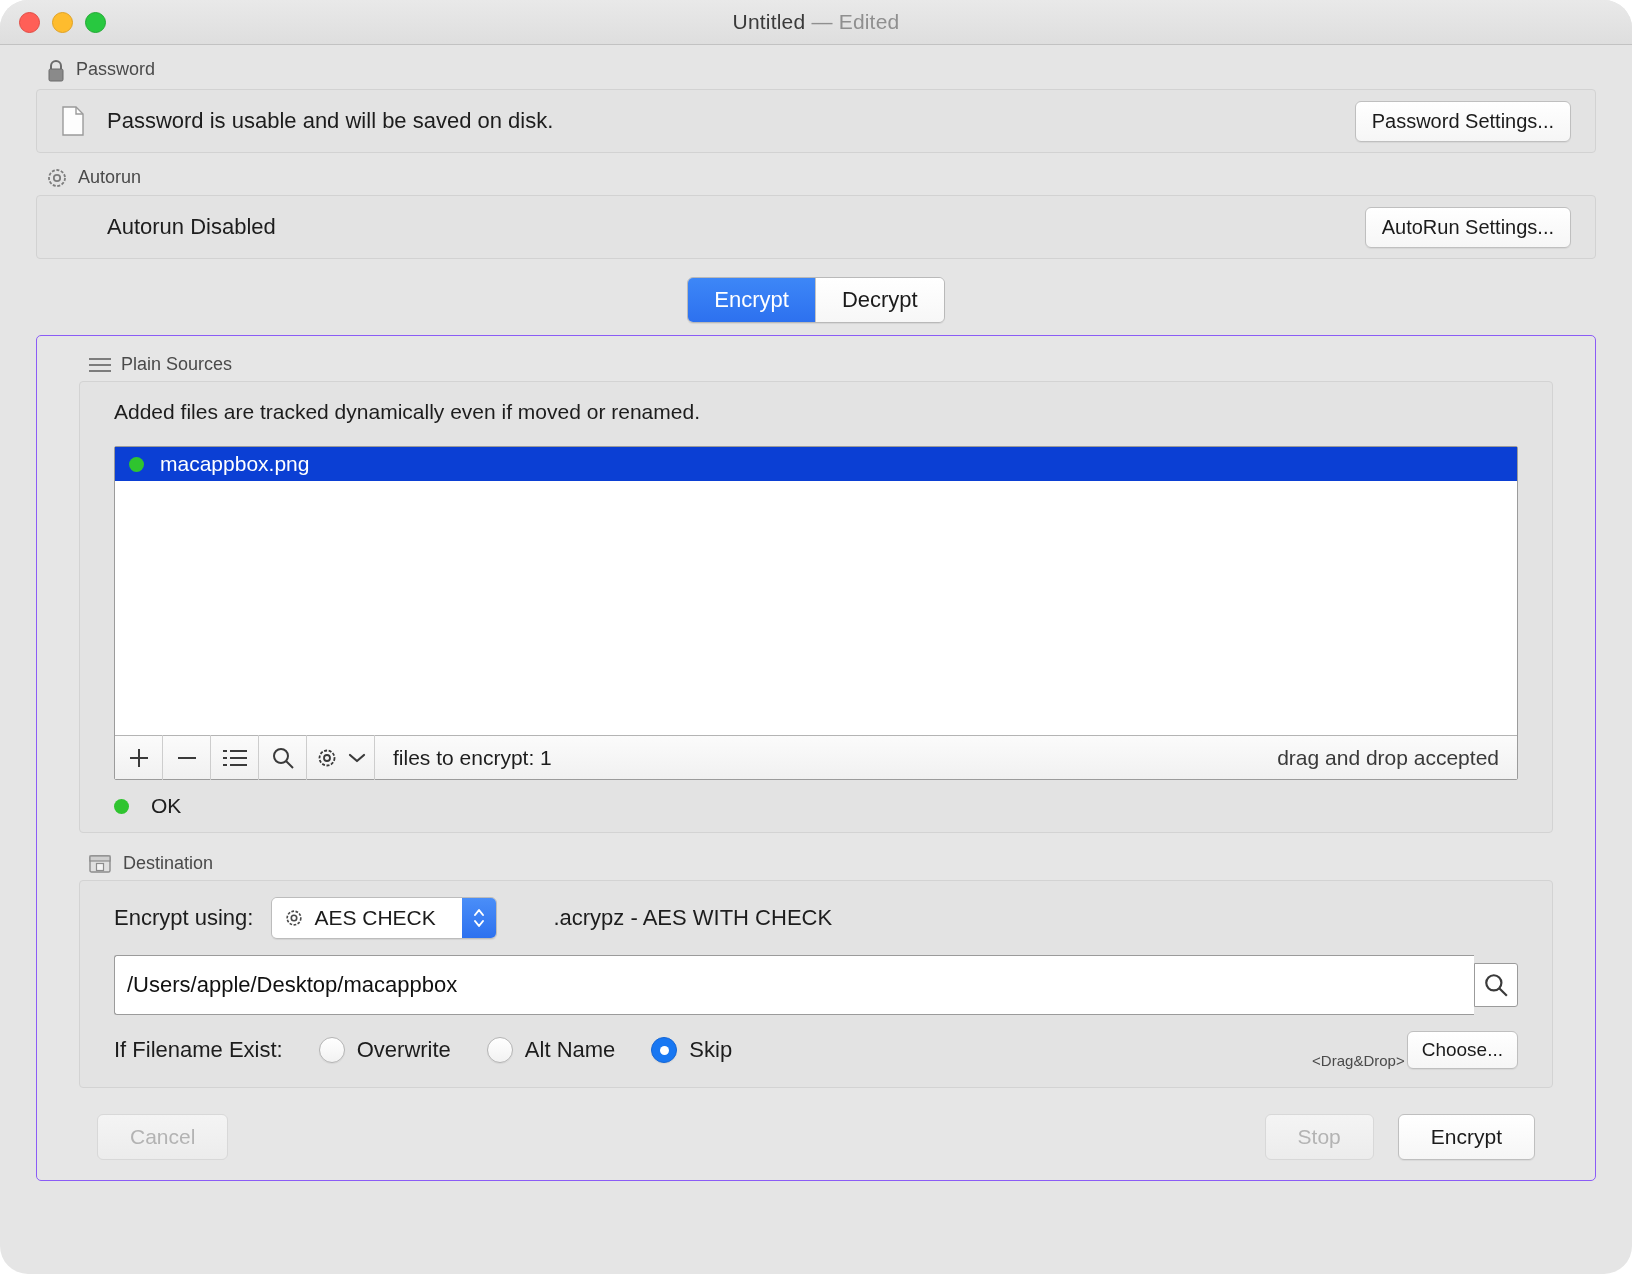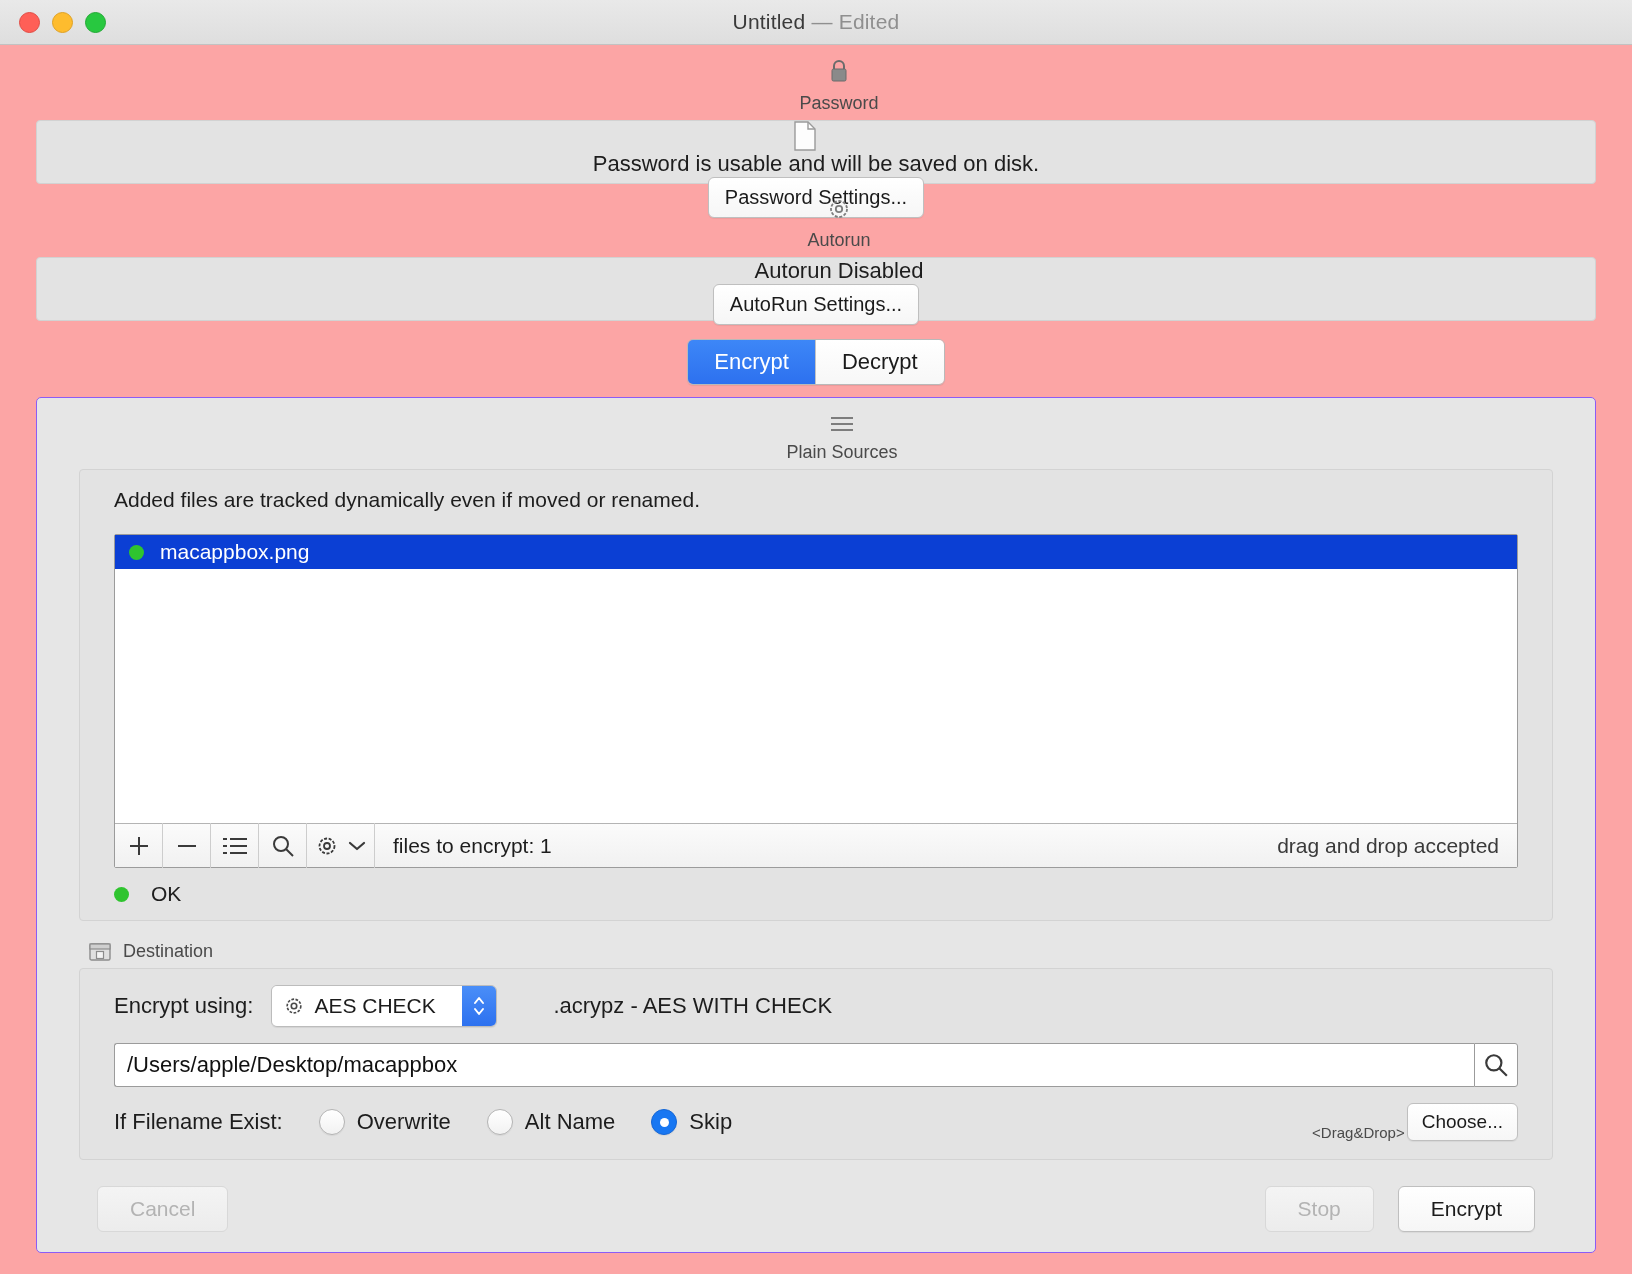--- a/index.html
+++ b/index.html
@@ -5,22 +5,23 @@
   * { box-sizing: border-box; margin: 0; padding: 0; }
   html, body {
     width: 1632px; height: 1274px;
     font-family: "Liberation Sans", sans-serif;
     background: #ffffff;
     -webkit-font-smoothing: antialiased;
   }
   .window {
     position: relative;
     width: 1632px; height: 1274px;
-    background: #fca5a5;
+    background: #e5e5e5;
     overflow: hidden;
+    border-radius: 28px;
   }
 
   
   .titlebar {
     position: relative;
     height: 45px;
     background: linear-gradient(to bottom, #e9e9e9 0%, #dedede 100%);
     border-bottom: 1px solid #c2c2c2;
     display: flex; align-items: center;
   }
@@ -30,36 +31,34 @@
   .light.min    { background: #febc2e; border: 1px solid #dfa123; }
   .light.max    { background: #28c840; border: 1px solid #22a934; }
   .title {
     position: absolute; left: 0; right: 0; text-align: center;
     font-size: 21px; color: #3a3a3a; letter-spacing: .2px;
   }
   .title .dim { color: #8f8f8f; }
 
   
   .section-label {
-    display: flex; align-items: center; gap: 10px;
+    display: flex; gap: 10px;
     font-size: 18px; color: #4a4a4a;
     margin: 14px 0 6px 46px;
-    flex-direction: column;
   }
   .panel {
     margin: 0 36px;
     background: #e3e3e3;
     border: 1px solid #d2d2d2;
     border-radius: 4px;
   }
   .row {
     display: flex; align-items: center;
     padding: 0 24px;
     height: 62px;
-    flex-direction: column;
   }
   .row .grow { flex: 1; }
   .body-text { font-size: 22px; color: #1d1d1d; }
 
   
   .btn {
     font-family: "Liberation Sans", sans-serif;
     font-size: 20px; color: #1b1b1b;
     background: linear-gradient(to bottom, #ffffff 0%, #f6f6f6 100%);
     border: 1px solid #bfbfbf;
@@ -197,21 +196,21 @@
     background: linear-gradient(to bottom, #4a8ef8 0%, #2d71ef 100%);
     display: flex; flex-direction: column;
     align-items: center; justify-content: center;
     color: #fff;
   }
   .ext-text { font-size: 22px; color: #1d1d1d; margin-left: 56px; }
 
   .path-row { display: flex; align-items: center; padding: 16px 34px 0 34px; }
   .path-field {
     flex: 1; display: flex; align-items: center;
-    height: 44px;
+    height: 60px;
     background: #ffffff;
     border: 1px solid #9b9b9b;
     border-right: none;
     border-radius: 3px 0 0 3px;
     padding: 0 12px;
     font-size: 22px; color: #111111;
   }
   .path-search {
     width: 44px; height: 44px;
     background: #ffffff;

